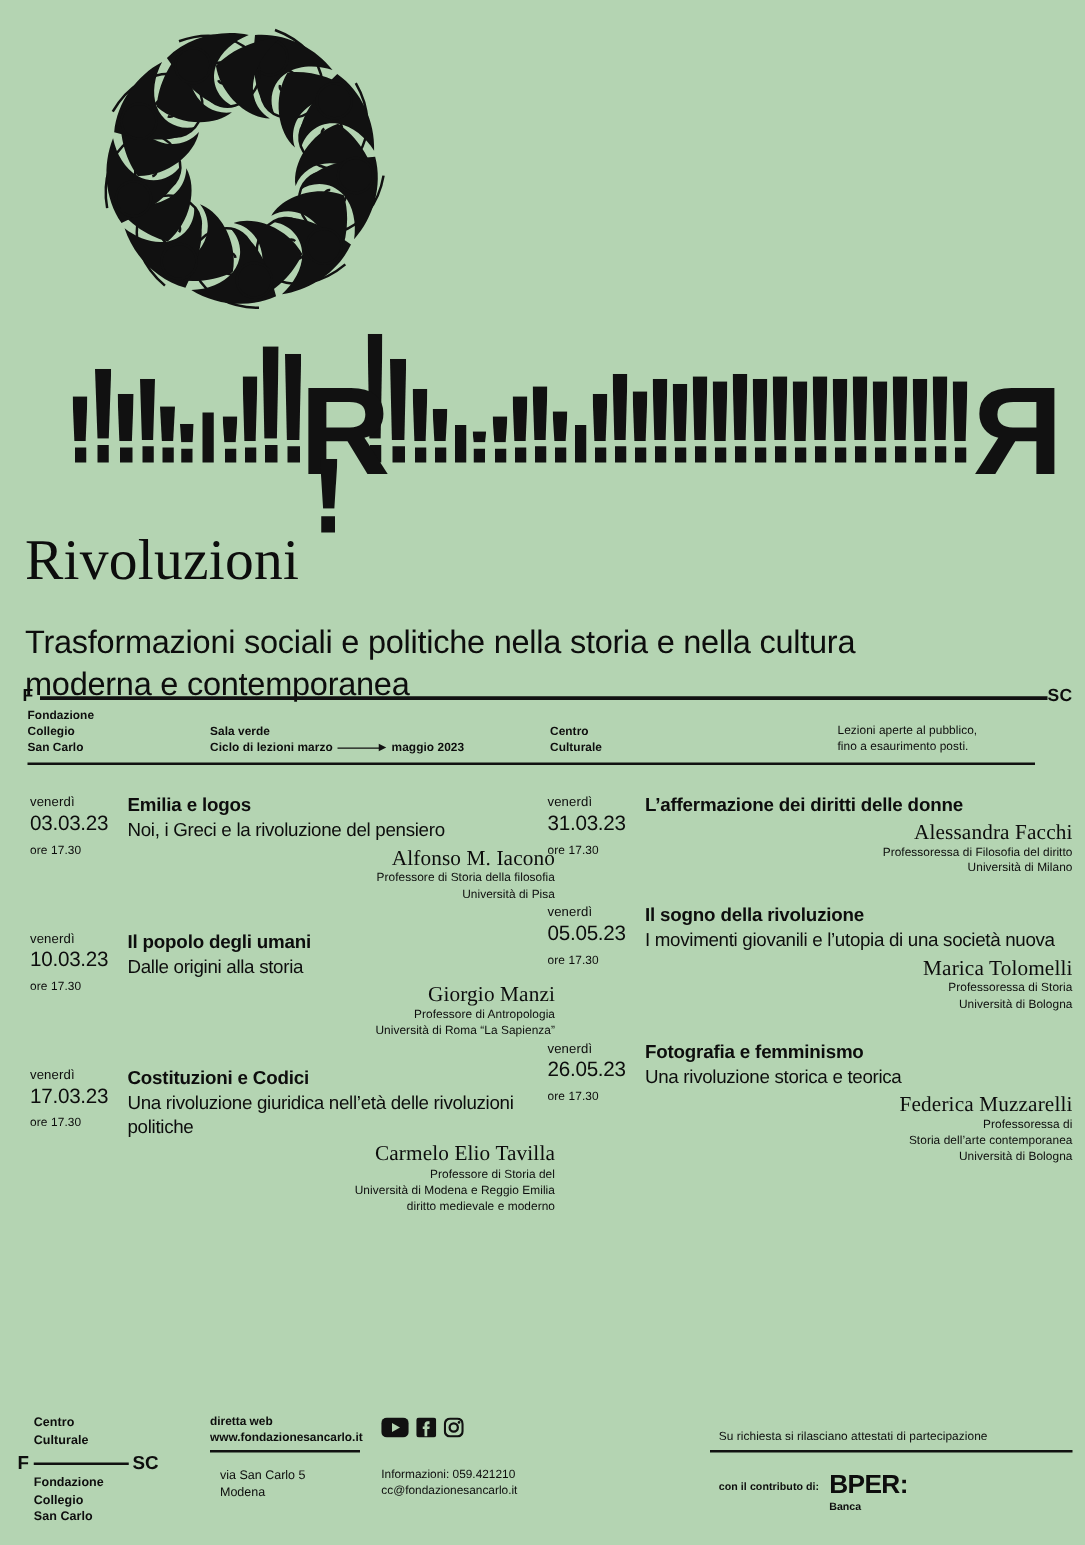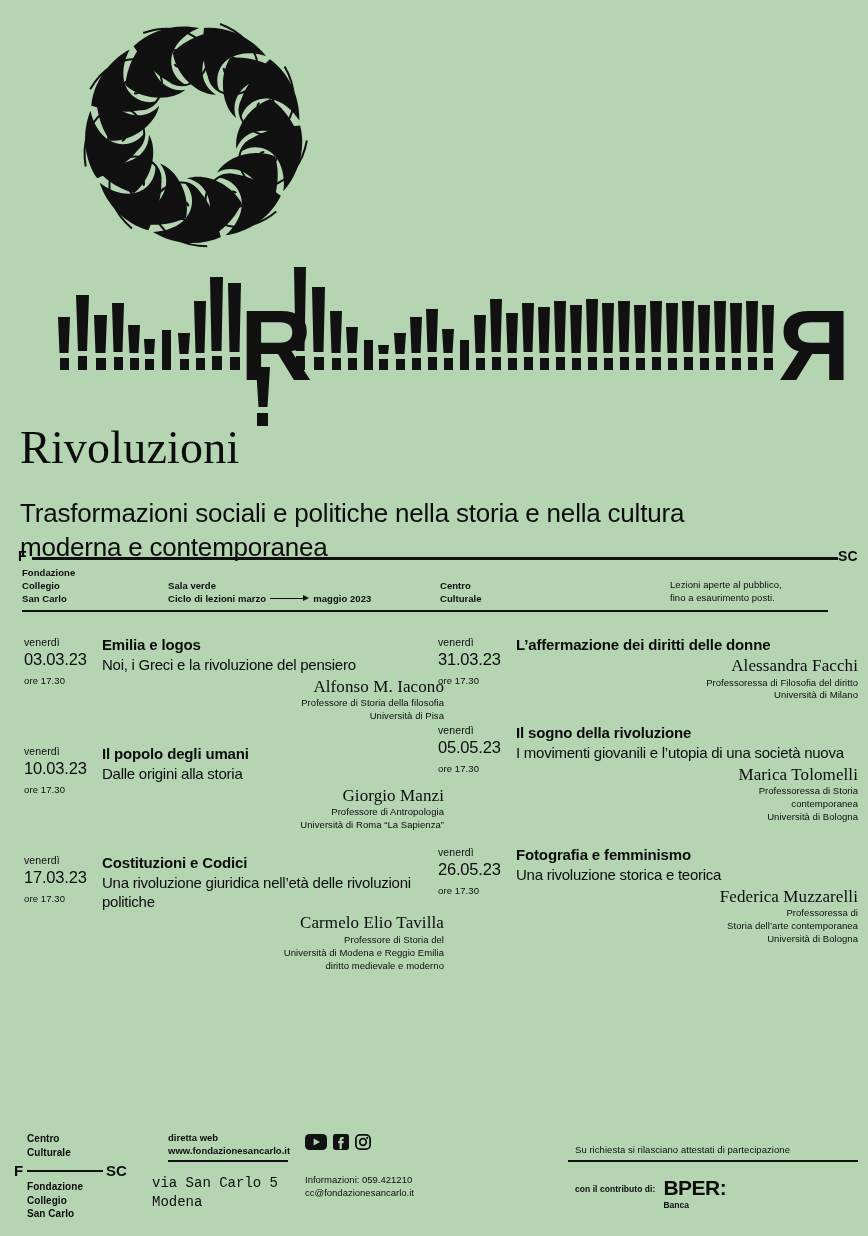--- a/index.html
+++ b/index.html
@@ -91,21 +91,21 @@
 
   .f-web{position:absolute;left:168px;top:14px;width:300px;}
   .f-web .lbl{font-size:9.5px;font-weight:700;line-height:1.35;}
   .f-web .url{font-size:9.5px;font-weight:700;line-height:1.35;}
   .socials{position:absolute;left:305px;top:1134px;display:flex;gap:6px;align-items:center;}
   .socials svg{display:block;}
 
   .f-rule{position:absolute;left:168px;top:1160px;width:120px;height:1.6px;background:#111;}
   .f-rule2{position:absolute;left:568px;top:1160px;width:290px;height:1.6px;background:#111;}
 
-  .f-addr{position:absolute;left:152px;top:1174px;font-size:14px;line-height:1.35;font-weight:400;font-family:Liberation Mono, monospace;}
+  .f-addr{position:absolute;left:176px;top:1174px;font-size:10px;line-height:1.35;font-weight:400;}
   .f-info{position:absolute;left:305px;top:1174px;font-size:9.5px;line-height:1.35;font-weight:400;}
   .f-cert{position:absolute;left:575px;top:1144px;font-size:9.5px;font-weight:400;letter-spacing:.05px;}
   .f-contrib{position:absolute;left:575px;top:1177px;display:flex;align-items:flex-start;gap:8px;}
   .f-contrib .lbl{font-size:8.5px;font-weight:700;padding-top:7px;letter-spacing:.05px;}
   .bper{line-height:1;}
   .bper .nm{font-size:21px;font-weight:700;letter-spacing:-.5px;line-height:1;}
   .bper .bn{font-size:8.5px;font-weight:700;line-height:1;margin-top:3px;}
 </style>
 </head>
 <body>
@@ -431,21 +431,20 @@
             <div class="ev-day">venerdì</div>
             <div class="ev-num">05.05.23</div>
             <div class="ev-time">ore 17.30</div>
           </div>
           <div class="ev-body">
             <div class="ev-title">Il sogno della rivoluzione</div>
             <div class="ev-sub">I movimenti giovanili e l’utopia di una società nuova</div>
             <div class="ev-speaker">Marica Tolomelli</div>
             <div class="ev-aff">
               <div>Professoressa di Storia</div>
-              <div>contemporanea</div>
               <div>Università di Bologna</div>
             </div>
           </div>
         </div>
         <div class="event">
           <div class="ev-date">
             <div class="ev-day">venerdì</div>
             <div class="ev-num">26.05.23</div>
             <div class="ev-time">ore 17.30</div>
           </div>

